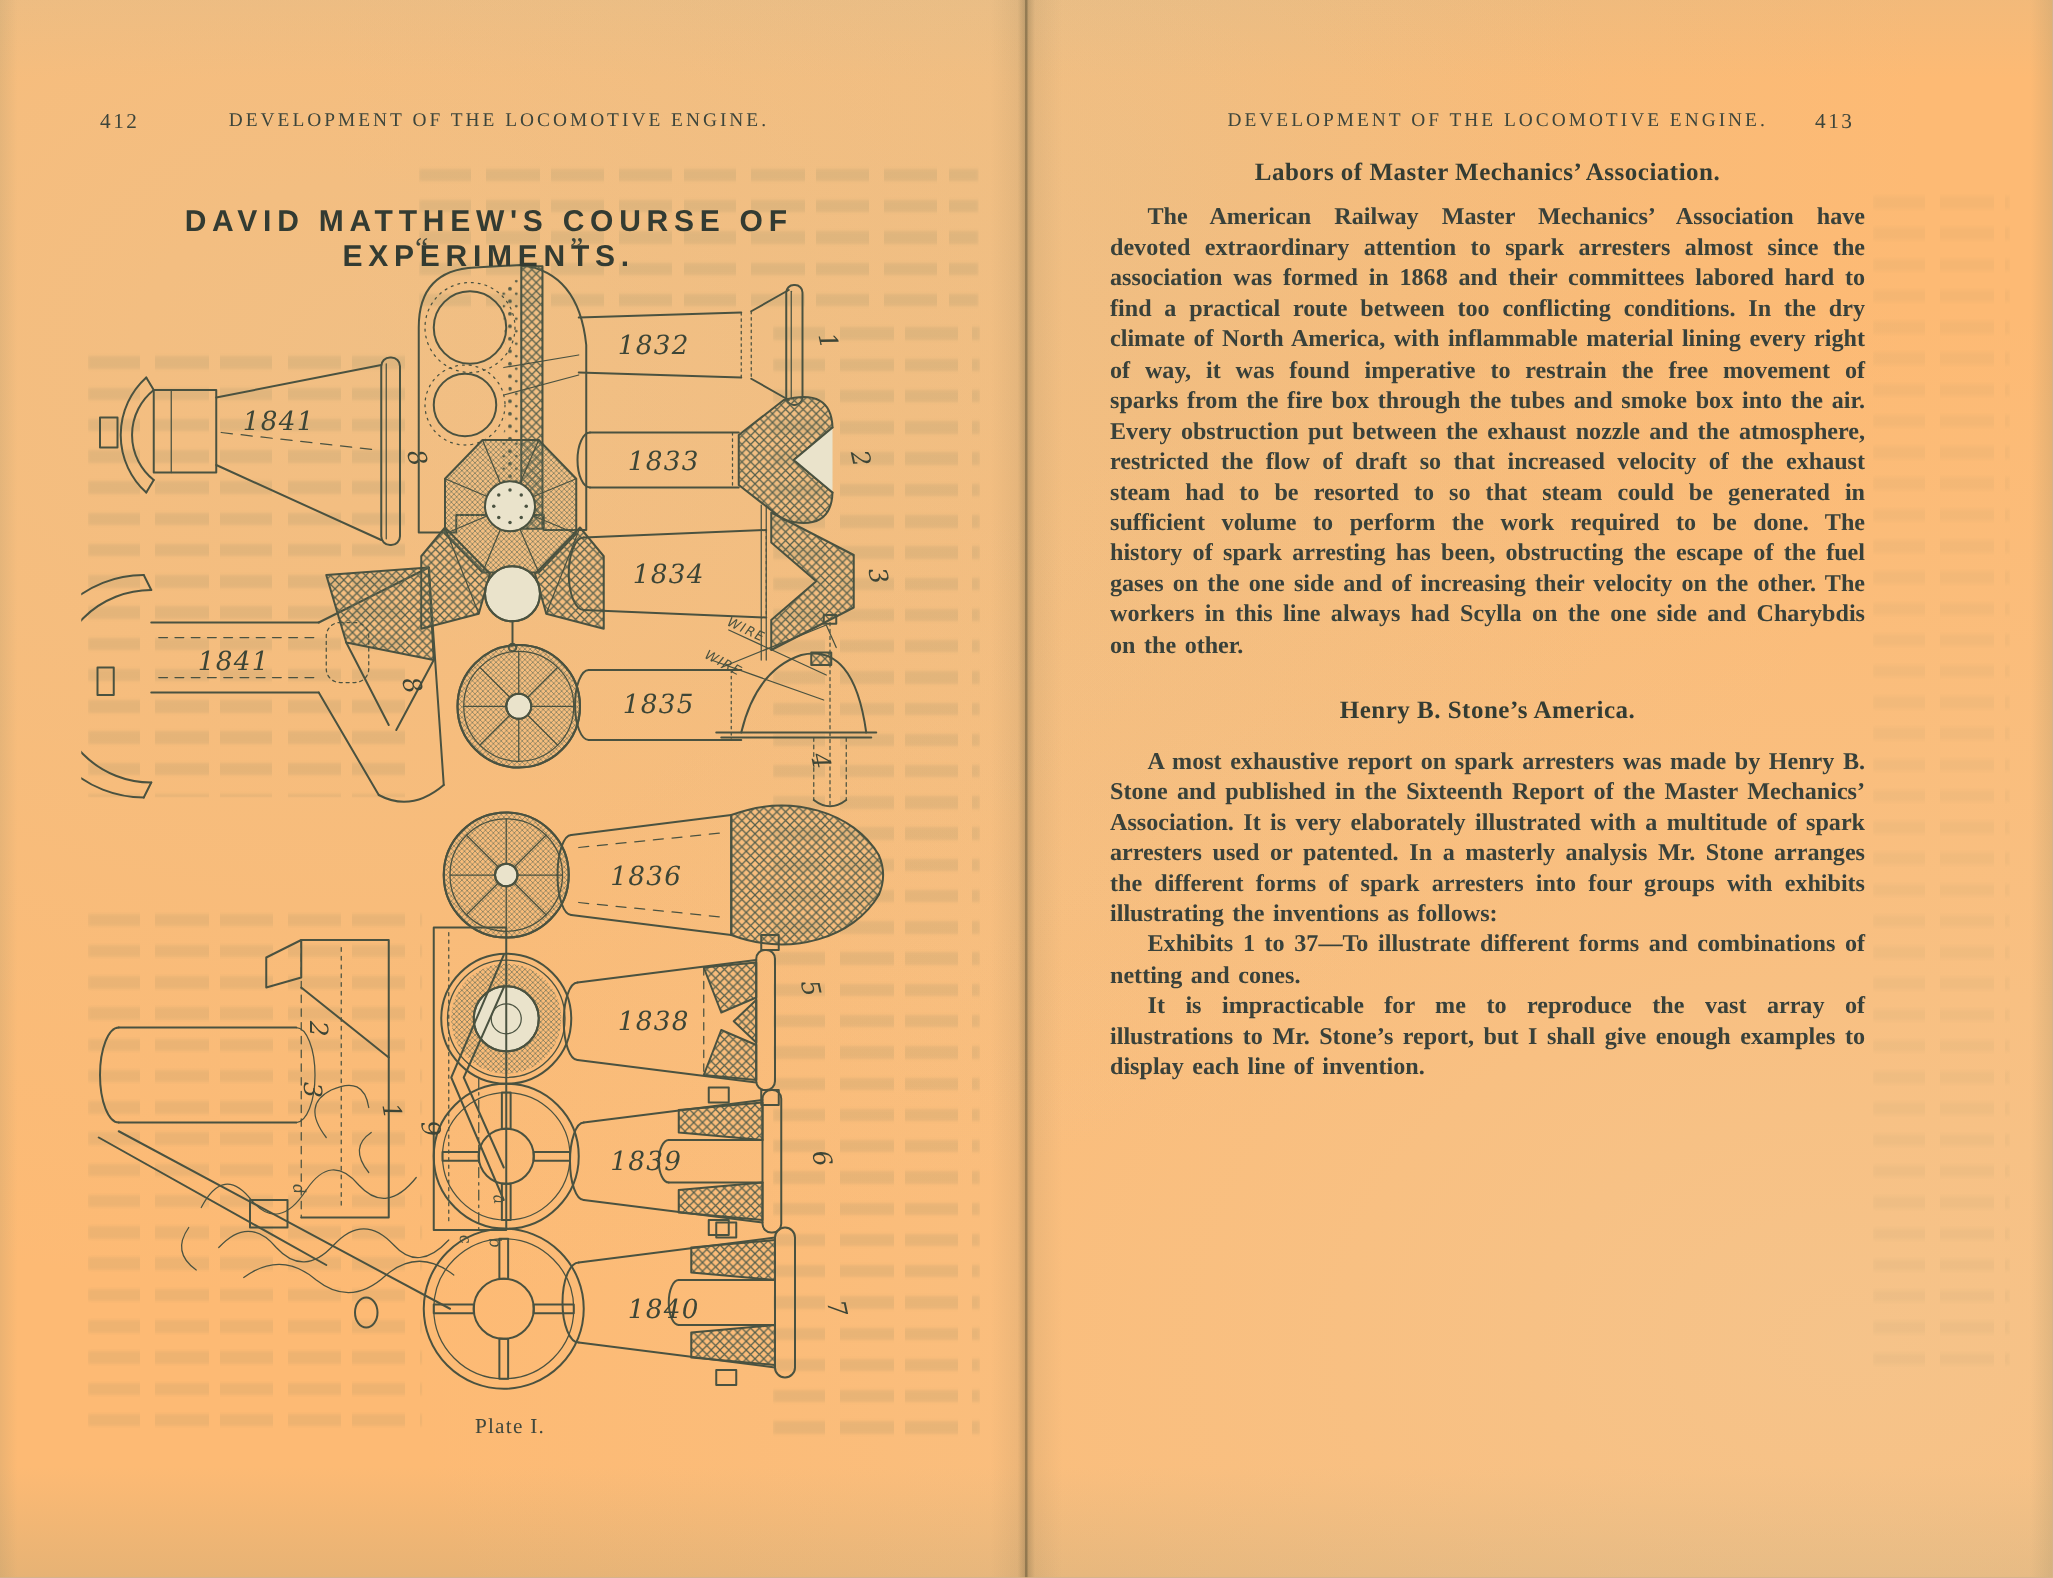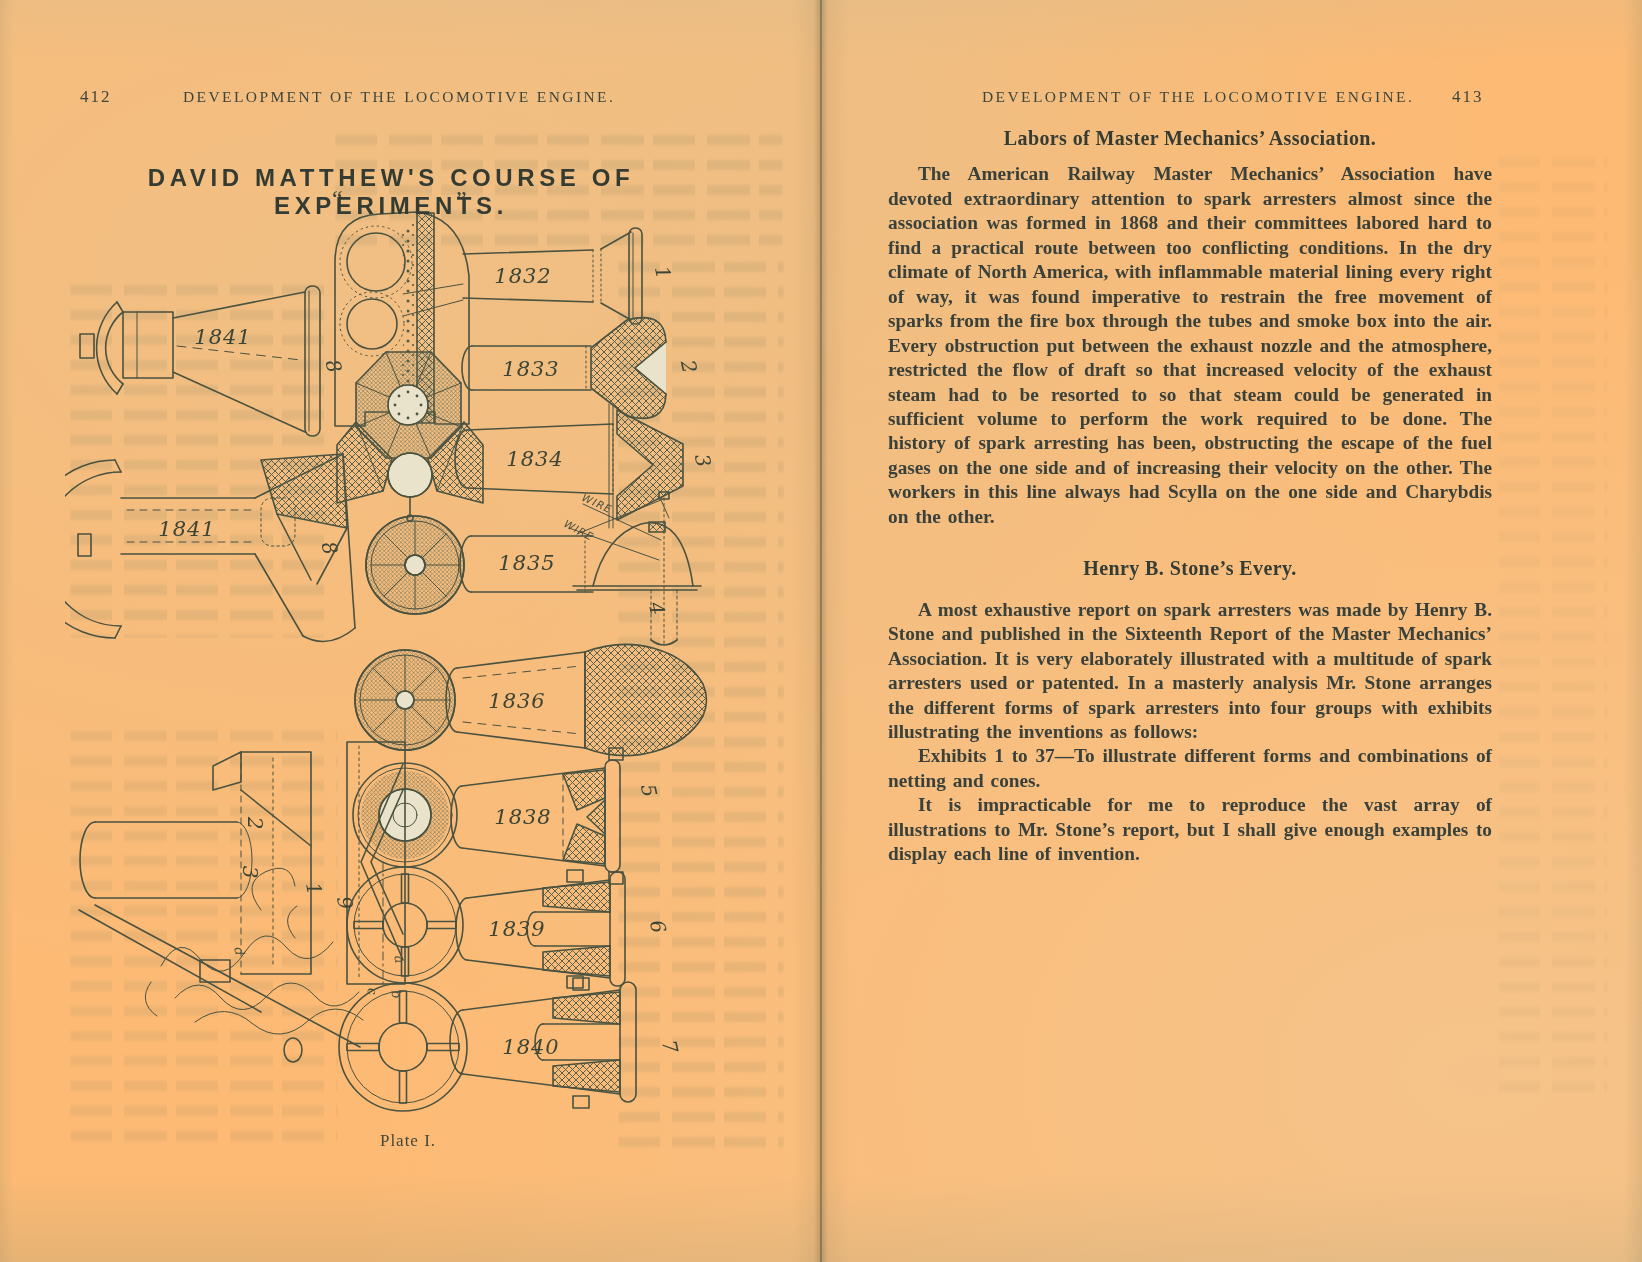--- a/index.html
+++ b/index.html
@@ -314,21 +314,21 @@
   </svg>
 
   <div class="plate-caption">Plate I.</div>
 
   <div class="running-head" style="left:982px;width:404px;text-align:center;">DEVELOPMENT OF THE LOCOMOTIVE ENGINE.</div>
   <div class="pagenum" style="left:1452px;">413</div>
 
   <div class="text-col">
     <h3>Labors of Master Mechanics’ Association.</h3>
     <p>The American Railway Master Mechanics’ Association have devoted extraordinary attention to spark arresters almost since the association was formed in 1868 and their committees labored hard to find a practical route between too conflicting conditions. In the dry climate of North America, with inflammable material lining every right of way, it was found imperative to restrain the free movement of sparks from the fire box through the tubes and smoke box into the air. Every obstruction put between the exhaust nozzle and the atmosphere, restricted the flow of draft so that increased velocity of the exhaust steam had to be resorted to so that steam could be generated in sufficient volume to perform the work required to be done. The history of spark arresting has been, obstructing the escape of the fuel gases on the one side and of increasing their velocity on the other. The workers in this line always had Scylla on the one side and Charybdis on the other.</p>
-    <h3 class="mid">Henry B. Stone’s Every.</h3>
+    <h3 class="mid">Henry B. Stone’s America.</h3>
     <p>A most exhaustive report on spark arresters was made by Henry B. Stone and published in the Sixteenth Report of the Master Mechanics’ Association. It is very elaborately illustrated with a multitude of spark arresters used or patented. In a masterly analysis Mr. Stone arranges the different forms of spark arresters into four groups with exhibits illustrating the inventions as follows:</p>
     <p>Exhibits 1 to 37—To illustrate different forms and combinations of netting and cones.</p>
     <p>It is impracticable for me to reproduce the vast array of illustrations to Mr. Stone’s report, but I shall give enough examples to display each line of invention.</p>
   </div>
 
   <div class="gutter"></div>
   <div class="gutter-line"></div>
   <div class="edge-l"></div>
   <div class="edge-r"></div>
 </div>

